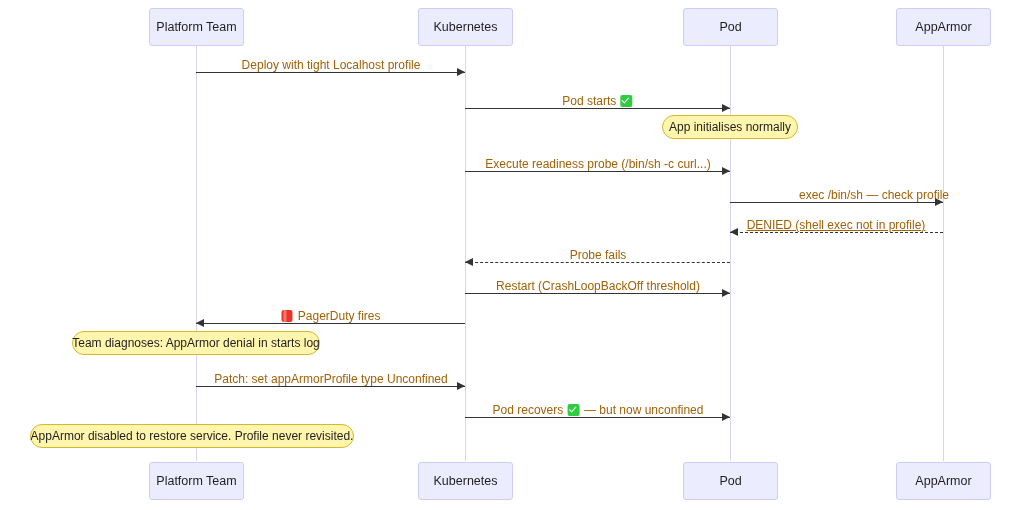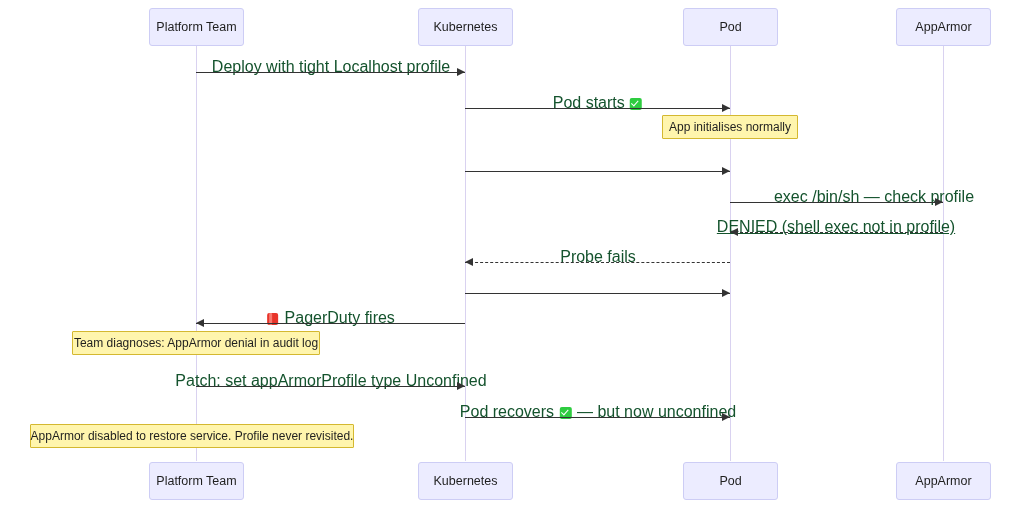--- a/index.html
+++ b/index.html
@@ -55,31 +55,31 @@
     border-bottom: 4.5px solid transparent;
   }
   .arrowhead.right {
     border-left: 8px solid #333333;
   }
   .arrowhead.left {
     border-right: 8px solid #333333;
   }
   .msg-label {
     position: absolute;
-    font-size: 16px;
-    color: #14532d;
+    font-size: 12px;
+    color: #a16207;
     text-align: right;
     white-space: nowrap;
     transform: translateX(-50%);
   }
   .note {
     position: absolute;
     background: #fff5ad;
     border: 1px solid #d4b830;
-    border-radius: 1px;
+    border-radius: 12px;
     box-sizing: border-box;
     display: flex;
     align-items: center;
     justify-content: center;
     font-size: 12px;
     color: #1f1f1f;
     white-space: nowrap;
     padding: 0 0;
     height: 24px;
   }
@@ -156,47 +156,49 @@
     <span>Pod starts</span>
     <span class="emoji-check"></span>
   </div>
   <div class="msg" style="left:465px; top:108px; width:265px;"></div>
   <div class="arrowhead right" style="left:722px; top:103.5px;"></div>
 
   <div class="note" style="left:662px; top:115px; width:136px;">
     <span>App initialises normally</span>
   </div>
 
+  <div class="msg-label" style="left:598px; top:157px;">Execute readiness probe (/bin/sh -c curl...)</div>
   <div class="msg" style="left:465px; top:171px; width:265px;"></div>
   <div class="arrowhead right" style="left:722px; top:166.5px;"></div>
 
   <div class="msg-label" style="left:836px; top:188px;margin-left:38px;">exec /bin/sh — check profile</div>
   <div class="msg" style="left:730px; top:202px; width:213px;"></div>
   <div class="arrowhead right" style="left:935px; top:197.5px;"></div>
 
   <div class="msg-label" style="left:836px; top:218px;text-decoration:underline;">DENIED (shell exec not in profile)</div>
   <div class="msg dashed" style="left:730px; top:232px; width:213px;"></div>
   <div class="arrowhead left" style="left:730px; top:227.5px;"></div>
 
   <div class="msg-label" style="left:598px; top:248px;">Probe fails</div>
   <div class="msg dashed" style="left:465px; top:262px; width:265px;"></div>
   <div class="arrowhead left" style="left:465px; top:257.5px;"></div>
 
+  <div class="msg-label" style="left:598px; top:279px;">Restart (CrashLoopBackOff threshold)</div>
   <div class="msg" style="left:465px; top:293px; width:265px;"></div>
   <div class="arrowhead right" style="left:722px; top:288.5px;"></div>
 
   <div class="msg-label" style="left:331px; top:309px;">
     <span class="emoji-alert"></span>
     <span>PagerDuty fires</span>
   </div>
   <div class="msg" style="left:196px; top:323px; width:269px;"></div>
   <div class="arrowhead left" style="left:196px; top:318.5px;"></div>
 
   <div class="note" style="left:72px; top:331px; width:248px;">
-    <span>Team diagnoses: AppArmor denial in audit log</span>
+    <span>Team diagnoses: AppArmor denial in starts log</span>
   </div>
 
   <div class="msg-label" style="left:331px; top:372px;">Patch: set appArmorProfile type Unconfined</div>
   <div class="msg" style="left:196px; top:386px; width:269px;"></div>
   <div class="arrowhead right" style="left:457px; top:381.5px;"></div>
 
   <div class="msg-label" style="left:598px; top:403px;">
     <span>Pod recovers</span>
     <span class="emoji-check"></span>
     <span>— but now unconfined</span>

